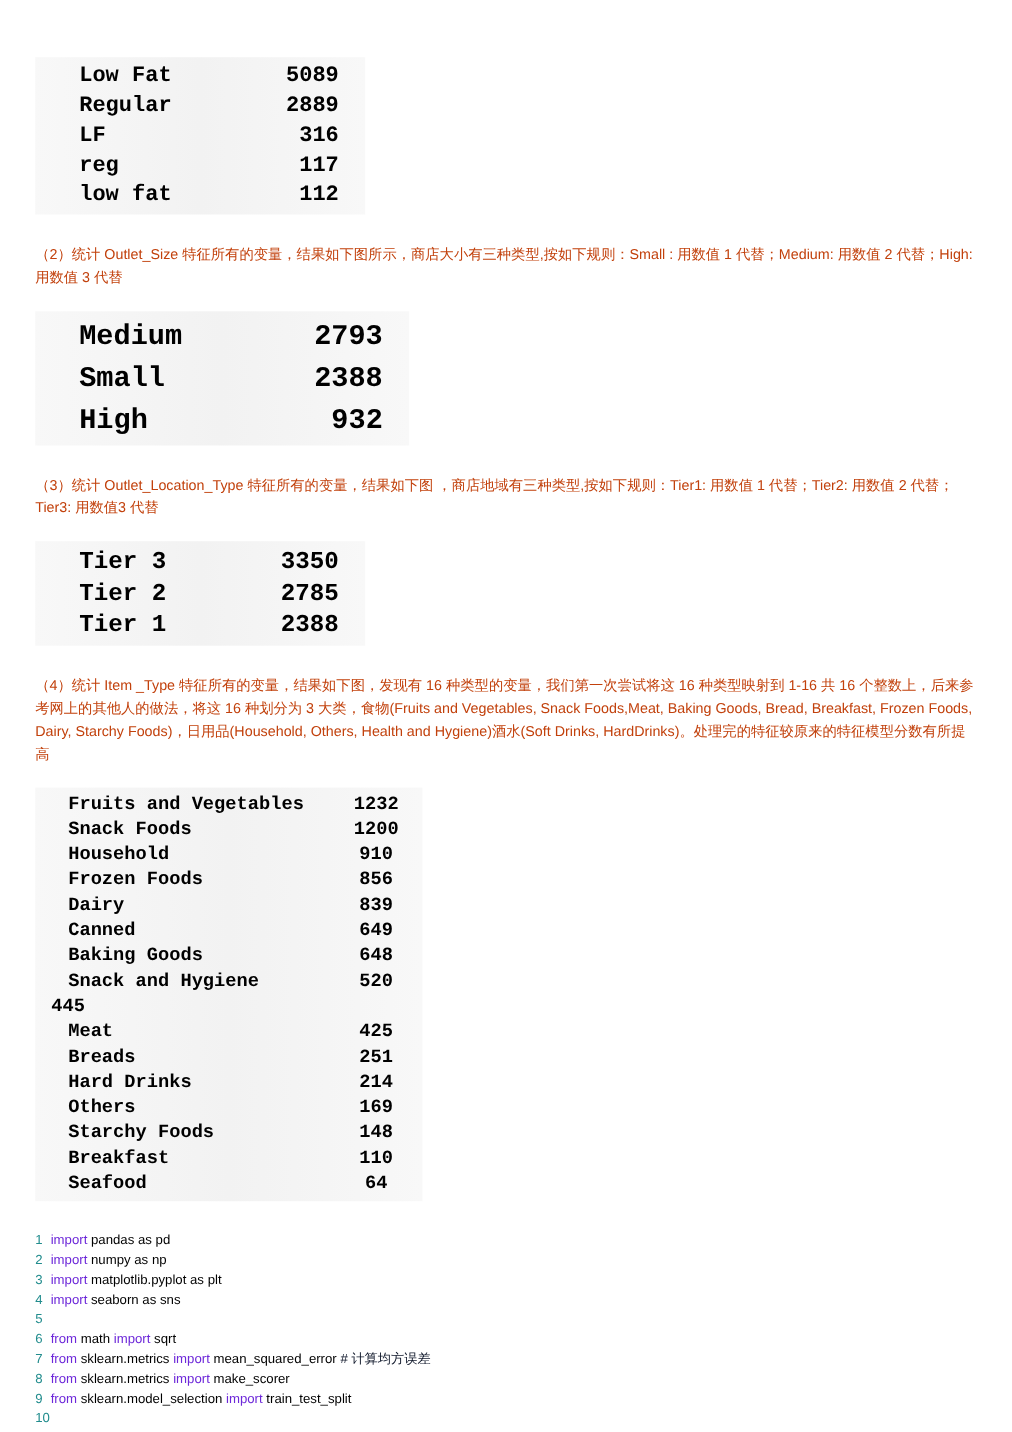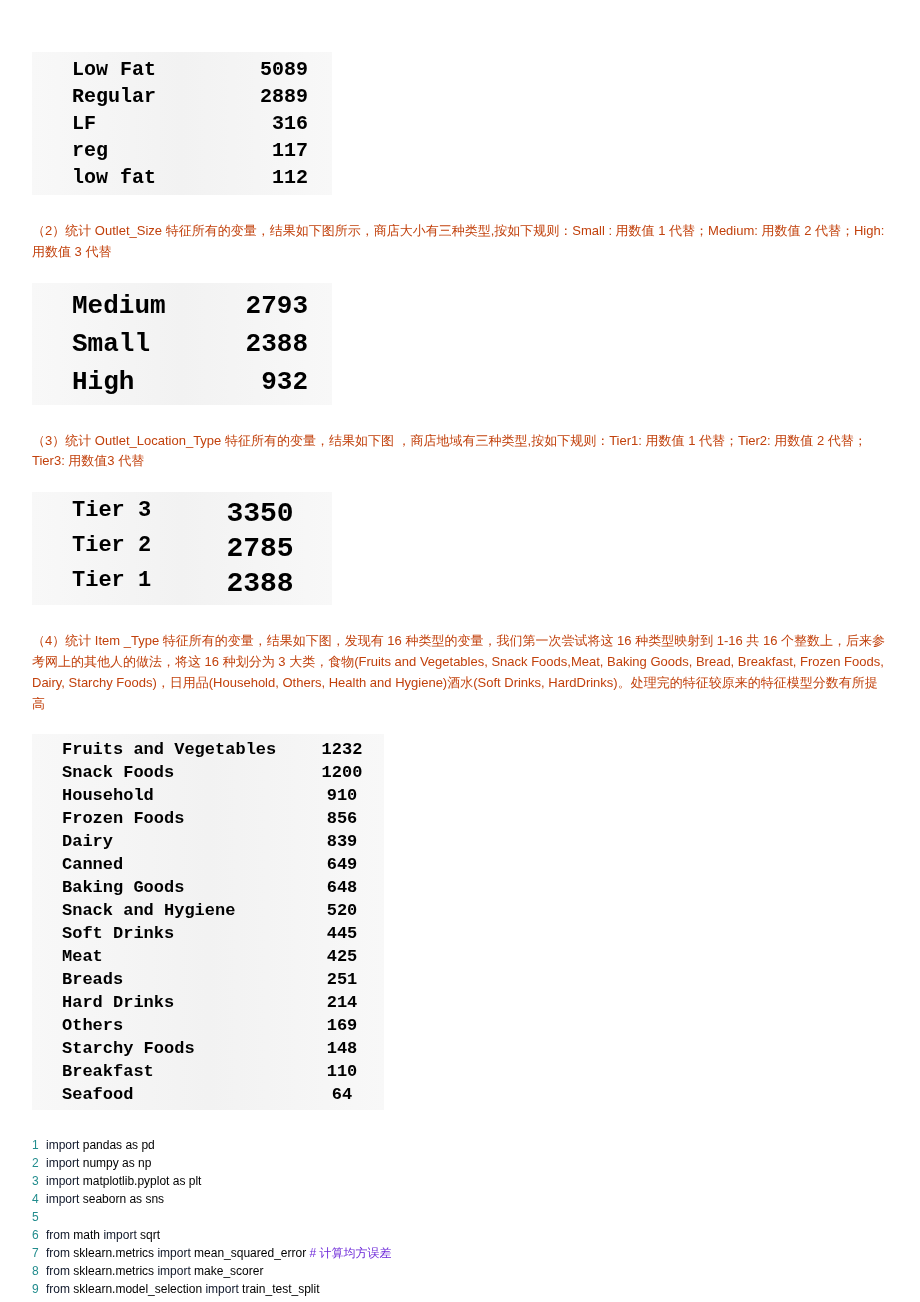--- a/index.html
+++ b/index.html
@@ -22,41 +22,41 @@
     .data-row {
       display: flex;
       padding: 2px 0;
     }
     .data-label { padding-left: 40px; }
     .data-value { text-align: right; padding-right: 24px; }
     .t1 .data-label { width: 180px; font-size: 20px; }
     .t1 .data-value { width: 120px; font-size: 20px; text-align: right; }
     .t2 .data-label { width: 180px; font-size: 26px; }
     .t2 .data-value { width: 120px; font-size: 26px; }
-    .t2 .data-row { padding: 4px 0; }
+    .t2 .data-row { padding: 4px 0; gap: 40px; }
     .t3 .data-label { width: 180px; font-size: 22px; }
-    .t3 .data-value { width: 120px; font-size: 28px; text-align: center; }
+    .t3 .data-value { width: 120px; font-size: 22px; }
     .t4 .data-label { width: 280px; font-size: 17px; padding-left: 30px; }
     .t4 .data-value { width: 72px; font-size: 17px; padding-right: 12px; text-align: center; }
     .para {
       font-size: 13px;
       line-height: 1.6;
       margin: 8px 0;
       color: #c2410c;
     }
     .code-block {
       font-family: Arial, sans-serif;
       font-size: 12px;
       line-height: 1.5;
       margin: 8px 0 14px 0;
     }
     .code-line { white-space: pre; }
     .ln { color: #218c8d; margin-right: 4px; display: inline-block; }
-    .kw { color: #0f172a; }
-    .cm { color: #6d28d9; }
+    .kw { color: #6d28d9; }
+    .cm { color: #0f172a; }
   </style>
 </head>
 <body>
 
 
 
 <div class="data-table t1" data-table="table1"><div class="data-row">
       <span class="data-label">Low Fat</span>
       <span class="data-value">5089</span>
     </div><div class="data-row">
@@ -119,21 +119,20 @@
     </div><div class="data-row">
       <span class="data-label">Canned</span>
       <span class="data-value">649</span>
     </div><div class="data-row">
       <span class="data-label">Baking Goods</span>
       <span class="data-value">648</span>
     </div><div class="data-row">
       <span class="data-label">Snack and Hygiene</span>
       <span class="data-value">520</span>
     </div><div class="data-row">
-      <span class="data-label">Soft Drinks</span>
       <span class="data-value">445</span>
     </div><div class="data-row">
       <span class="data-label">Meat</span>
       <span class="data-value">425</span>
     </div><div class="data-row">
       <span class="data-label">Breads</span>
       <span class="data-value">251</span>
     </div><div class="data-row">
       <span class="data-label">Hard Drinks</span>
       <span class="data-value">214</span>

